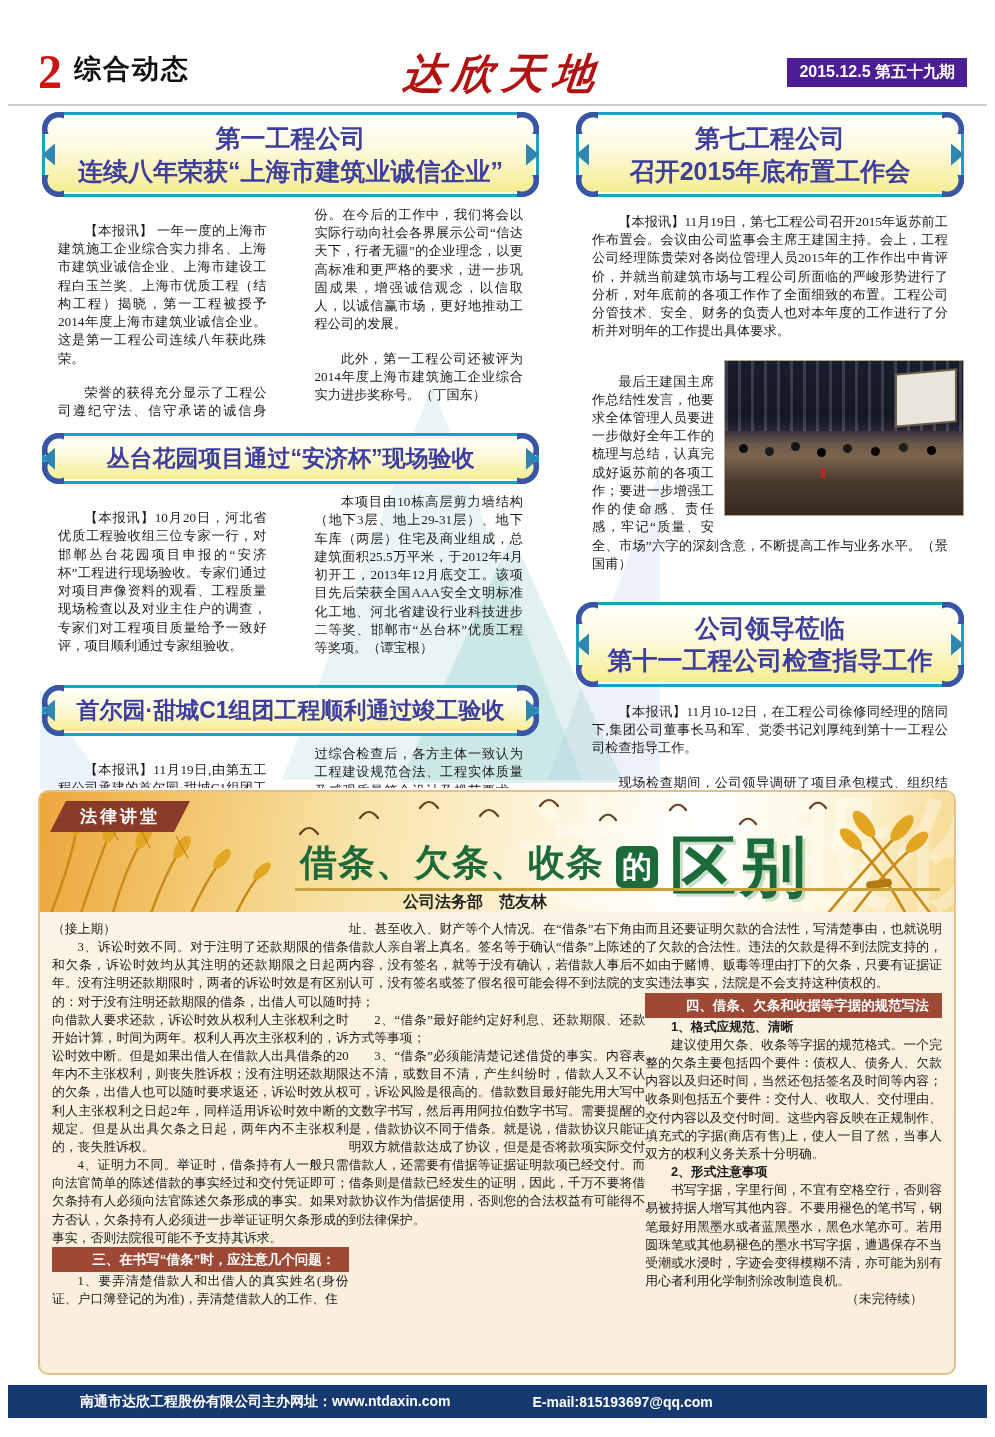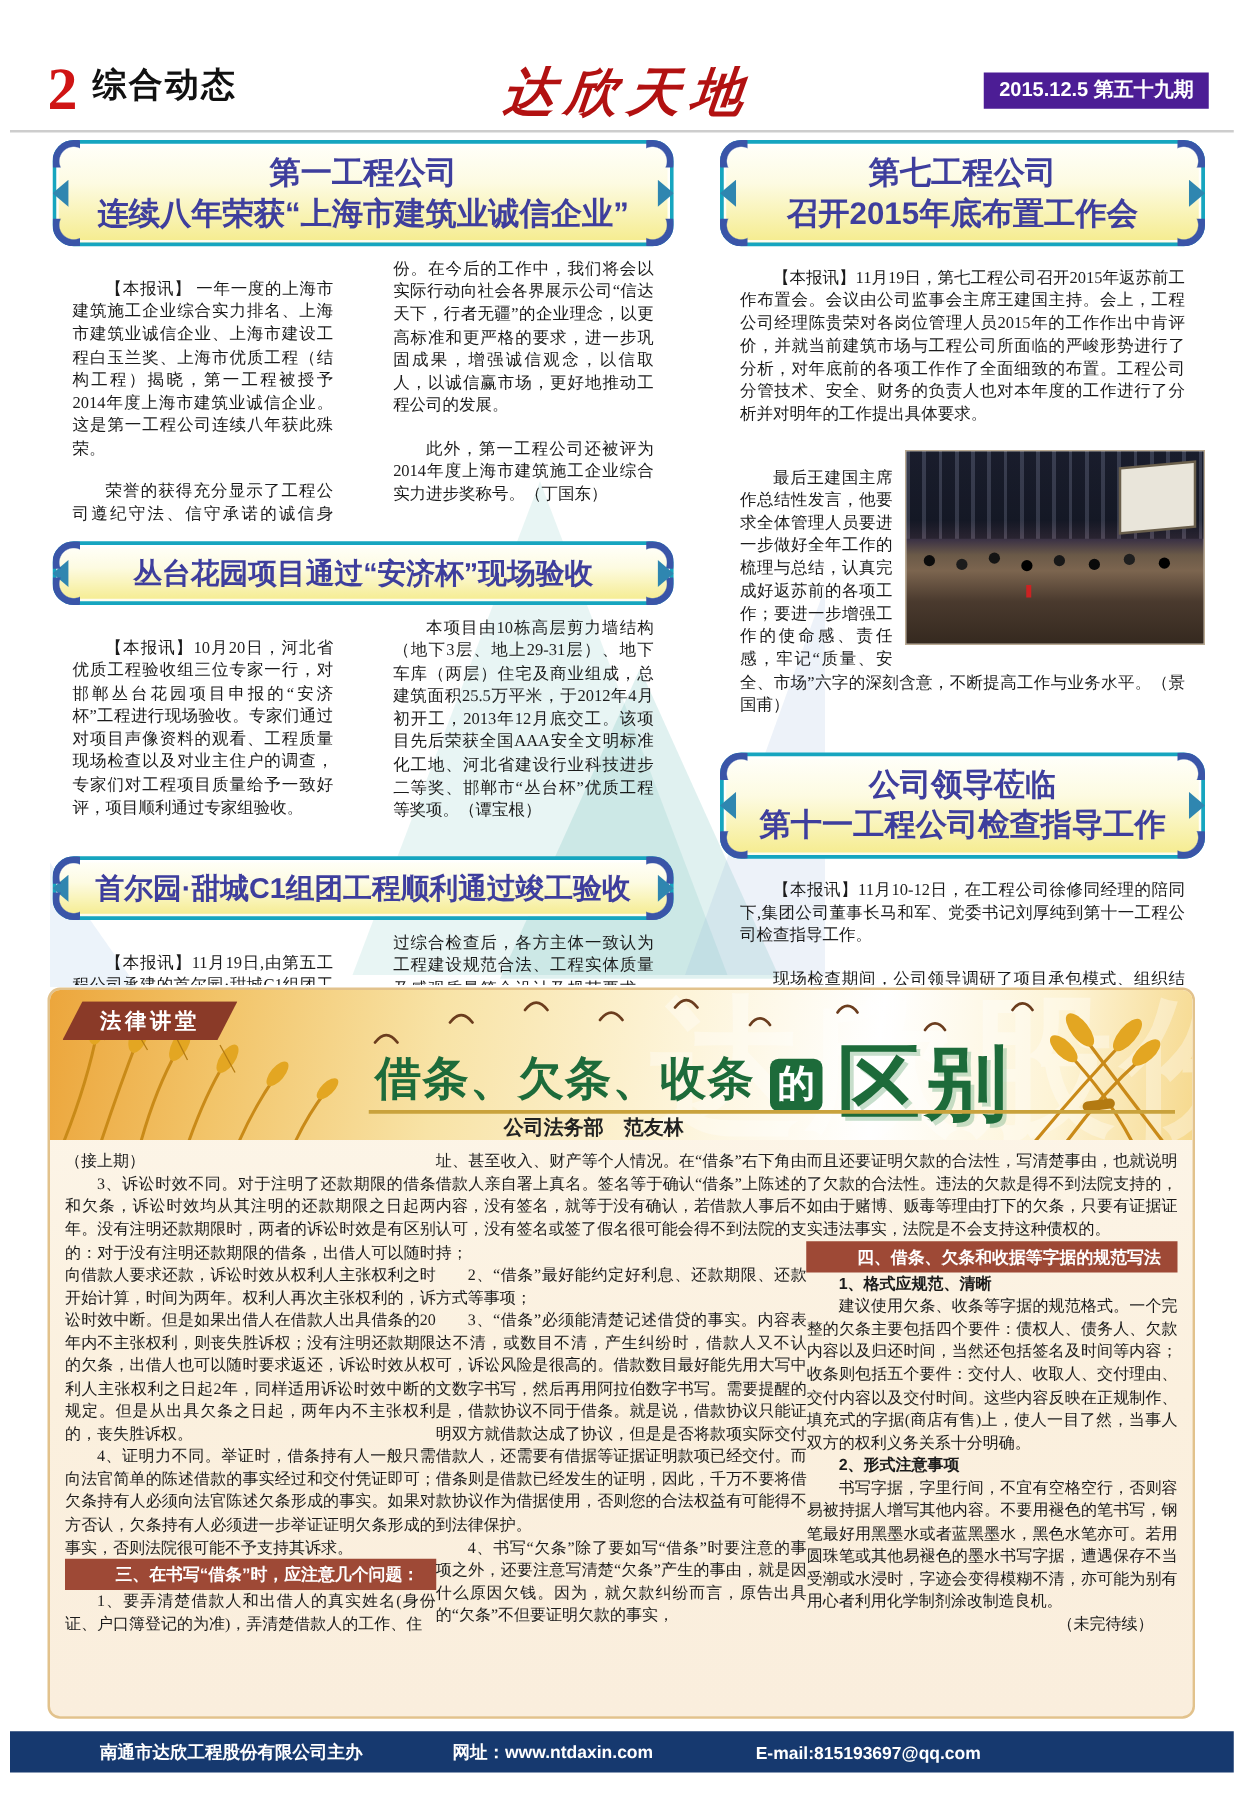--- a/index.html
+++ b/index.html
@@ -114,21 +114,21 @@
        text-indent:0;}
   .subhdr{font-weight:bold;font-family:"Liberation Sans",sans-serif;margin:2px 0;}
   .ending{text-align:right;text-indent:0;padding-right:1.5em;}
 
   
   .foot{position:absolute;left:8px;right:8px;top:1385px;height:33px;background:#16396f;z-index:2;
        display:flex;align-items:center;color:#fff;font-family:Liberation Sans, sans-serif;
        font-size:14px;font-weight:bold;}
   .foot .f-company{margin-left:72px;}
   .foot .f-role{}
-  .foot .f-web{margin-left:72px;}
+  .foot .f-web{}
   .foot .f-mail{margin-left:82px;}
 </style>
 </head>
 <body>
 
 <div class="page">
 
   <div class="wm wm-tri-a"></div>
   <div class="wm wm-tri-b"></div>
   <div class="wm wm-tri-c"></div>
@@ -281,21 +281,20 @@
         <p class="note">（接上期）</p>
         <p>3、诉讼时效不同。对于注明了还款期限的借条和欠条，诉讼时效均从其注明的还款期限之日起两年。没有注明还款期限时，两者的诉讼时效是有区别的：对于没有注明还款期限的借条，出借人可以随时向借款人要求还款，诉讼时效从权利人主张权利之时开始计算，时间为两年。权利人再次主张权利的，诉讼时效中断。但是如果出借人在借款人出具借条的20年内不主张权利，则丧失胜诉权；没有注明还款期限的欠条，出借人也可以随时要求返还，诉讼时效从权利人主张权利之日起2年，同样适用诉讼时效中断的规定。但是从出具欠条之日起，两年内不主张权利的，丧失胜诉权。</p>
         <p>4、证明力不同。举证时，借条持有人一般只需向法官简单的陈述借款的事实经过和交付凭证即可；欠条持有人必须向法官陈述欠条形成的事实。如果对方否认，欠条持有人必须进一步举证证明欠条形成的事实，否则法院很可能不予支持其诉求。</p>
         <p class="redhdr">三、在书写“借条”时，应注意几个问题：</p>
         <p>1、要弄清楚借款人和出借人的真实姓名(身份证、户口簿登记的为准)，弄清楚借款人的工作、住</p>
       </div>
       <div class="lcol">
         <p class="note">址、甚至收入、财产等个人情况。在“借条”右下角由借款人亲自署上真名。签名等于确认“借条”上陈述的内容，没有签名，就等于没有确认，若借款人事后不认可，没有签名或签了假名很可能会得不到法院的支持；</p>
         <p>2、“借条”最好能约定好利息、还款期限、还款方式等事项；</p>
         <p>3、“借条”必须能清楚记述借贷的事实。内容表达不清，或数目不清，产生纠纷时，借款人又不认可，诉讼风险是很高的。借款数目最好能先用大写中文数字书写，然后再用阿拉伯数字书写。需要提醒的是，借款协议不同于借条。就是说，借款协议只能证明双方就借款达成了协议，但是是否将款项实际交付借款人，还需要有借据等证据证明款项已经交付。而借条则是借款已经发生的证明，因此，千万不要将借款协议作为借据使用，否则您的合法权益有可能得不到法律保护。</p>
-        <p>4、书写“欠条”除了要如写“借条”时要注意的事项之外，还要注意写清楚“欠条”产生的事由，就是因什么原因欠钱。因为，就欠款纠纷而言，原告出具的“欠条”不但要证明欠款的事实，</p>
       </div>
       <div class="lcol">
         <p class="note">而且还要证明欠款的合法性，写清楚事由，也就说明了欠款的合法性。违法的欠款是得不到法院支持的，如由于赌博、贩毒等理由打下的欠条，只要有证据证实违法事实，法院是不会支持这种债权的。</p>
         <p class="redhdr">四、借条、欠条和收据等字据的规范写法</p>
         <p class="subhdr">1、格式应规范、清晰</p>
         <p>建议使用欠条、收条等字据的规范格式。一个完整的欠条主要包括四个要件：债权人、债务人、欠款内容以及归还时间，当然还包括签名及时间等内容；收条则包括五个要件：交付人、收取人、交付理由、交付内容以及交付时间。这些内容反映在正规制作、填充式的字据(商店有售)上，使人一目了然，当事人双方的权利义务关系十分明确。</p>
         <p class="subhdr">2、形式注意事项</p>
         <p>书写字据，字里行间，不宜有空格空行，否则容易被持据人增写其他内容。不要用褪色的笔书写，钢笔最好用黑墨水或者蓝黑墨水，黑色水笔亦可。若用圆珠笔或其他易褪色的墨水书写字据，遭遇保存不当受潮或水浸时，字迹会变得模糊不清，亦可能为别有用心者利用化学制剂涂改制造良机。</p>
         <p class="ending">（未完待续）</p>
       </div>

